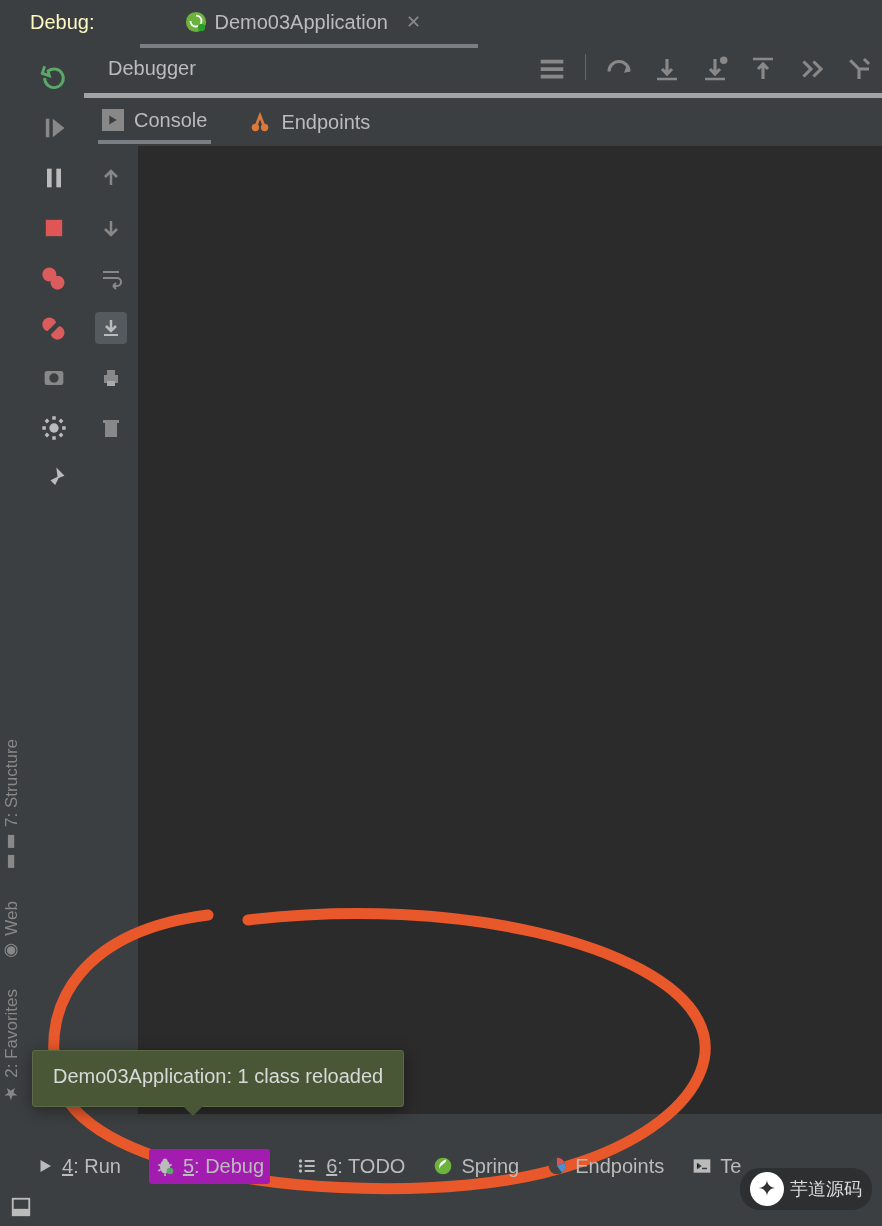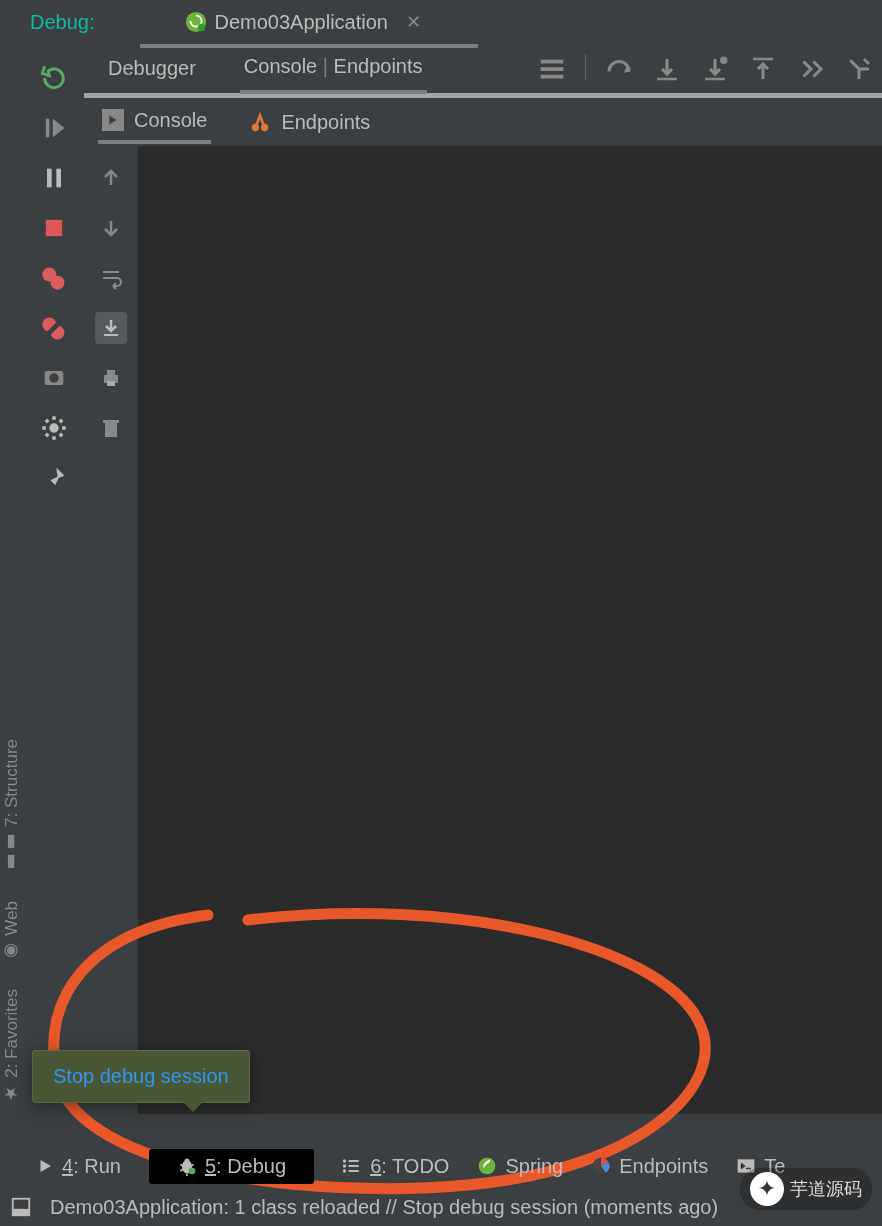--- a/index.html
+++ b/index.html
@@ -9,21 +9,21 @@
   font-family: -apple-system, "Segoe UI", sans-serif;
   font-size: 20px;
   color: #bbbbbb;
   overflow: hidden;
   position: relative;
 }
 .header {
   display: flex; align-items: center;
   height: 44px; padding-left: 30px;
 }
-.header-label { color: #14b8a6; margin-right: 90px; }
+.header-label { color: #fef9c3; margin-right: 90px; }
 .tab-app { display: flex; gap: 8px; }
 .tab-app-close { color: #888; margin-left: 10px; cursor: pointer; font-size: 18px; }
 .tab-app-underline { position: absolute; top: 44px; left: 140px; width: 338px; height: 4px; background: #7a7f85; }
 
 .main-row { display: flex; height: 1070px; }
 .left-gutter {
   width: 24px; background: #3c3f41;
   display: flex; flex-direction: column-reverse;
   align-items: center; padding-bottom: 10px; gap: 28px;
 }
@@ -79,21 +79,21 @@
   border-left: 10px solid transparent;
   border-right: 10px solid transparent;
   border-top: 10px solid #4a5737;
 }
 
 .bottom-tabs {
   position: absolute; left: 24px; right: 0; top: 1144px; height: 44px;
   display: flex; align-items: center; gap: 28px; padding-left: 12px;
 }
 .btab { display: flex; align-items: center; gap: 8px; color: #bbb; cursor: pointer; }
-.btab.active { background: #000000; padding: 6px 28px; border-radius: 3px; }
+.btab.active { background: #a21caf; padding: 6px 6px; border-radius: 3px; }
 .status-bar {
   position: absolute; left: 0; right: 0; top: 1188px; height: 38px;
   display: flex; align-items: center; padding-left: 50px; color: #bbb;
 }
 
 .annot {
   position: absolute; left: 28px; top: 900px; width: 720px; height: 300px;
   pointer-events: none;
 }
 .watermark {
@@ -163,23 +163,20 @@
         <path d="M12 2v3M12 19v3M2 12h3M19 12h3M5 5l2 2M17 17l2 2M19 5l-2 2M7 17l-2 2" stroke="#bbb" stroke-width="3"></path>
       </svg>
     <svg viewBox="0 0 24 24" class="ico">
         <path d="M14 3l7 7-5 2-3 6-2-2-6 6 6-6-2-2 6-3z" fill="#bbb"></path>
       </svg>
   </div>
 
   <div class="panel">
     <div class="panel-tabs">
       <div class="panel-tab">Debugger</div>
-      <div class="panel-tab active">
-        <span>Console</span><span class="tab-divider"> | </span><span>Endpoints</span>
-      </div>
       <div class="panel-actions">
         <svg class="act-ico" viewBox="0 0 24 24">
             <path d="M3 6h18M3 12h18M3 18h18" stroke="#888" stroke-width="3"></path>
           </svg>
         <span style="width:1px;background:#666;height:26px"></span>
         <svg class="act-ico" viewBox="0 0 24 24">
             <path d="M4 14a8 8 0 0 1 16 0" fill="none" stroke="#888" stroke-width="2.5"></path>
             <path d="M18 10l3 4-5 1" fill="#888"></path>
           </svg>
         <svg class="act-ico" viewBox="0 0 24 24">
@@ -263,21 +260,21 @@
       <div class="console-surface"></div>
     </div>
   </div>
 </div>
 
 <svg class="annot" viewBox="0 0 720 300">
   <path d="M 180 15 C 60 30, 10 100, 30 180 C 55 270, 280 300, 440 285 C 610 270, 705 185, 670 120 C 630 45, 430 -5, 220 20" fill="none" stroke="#e8582b" stroke-width="11" stroke-linecap="round"></path>
 </svg>
 
 <div class="popup">
-  <div class="popup-link">Stop debug session</div>
+  <div class="popup-title">Demo03Application: 1 class reloaded</div>
   <div class="popup-tail"></div>
 </div>
 
 <div class="bottom-tabs">
   <div class="btab">
     <svg width="18" height="18" viewBox="0 0 24 24">
         <path d="M6 4l14 8-14 8z" fill="#bbb"></path>
       </svg>
     <span><u class="accel">4</u>: Run</span>
   </div>
@@ -321,19 +318,18 @@
       </svg>
     <span>Te</span>
   </div>
 </div>
 
 <div class="status-bar">
   <svg width="22" height="22" viewBox="0 0 24 24" style="position:absolute;left:10px">
       <rect x="3" y="3" width="18" height="18" fill="none" stroke="#bbb" stroke-width="2"></rect>
       <rect x="3" y="14" width="18" height="7" fill="#bbb"></rect>
     </svg>
-  <span>Demo03Application: 1 class reloaded // Stop debug session (moments ago)</span>
 </div>
 
 <div class="watermark">
   <div class="wm-circle">✦</div>
   <span>芋道源码</span>
 </div>
 
 </body></html>

